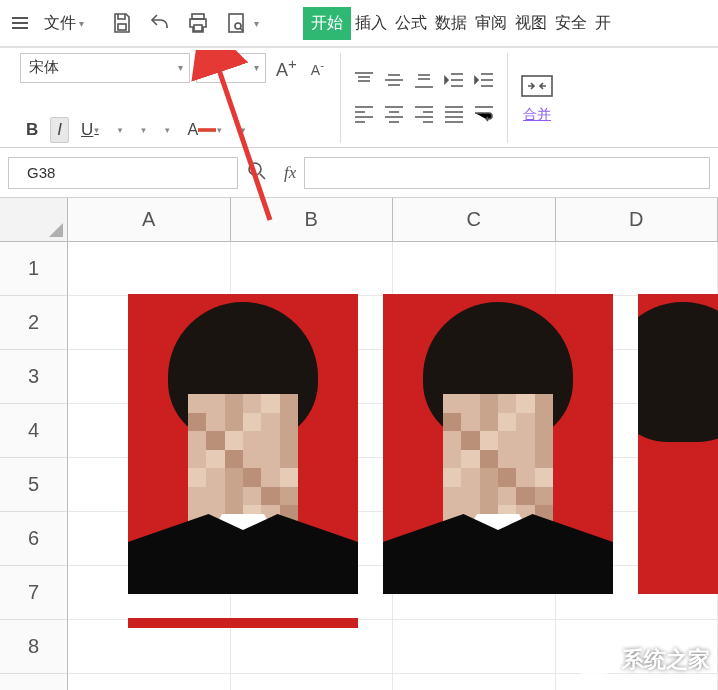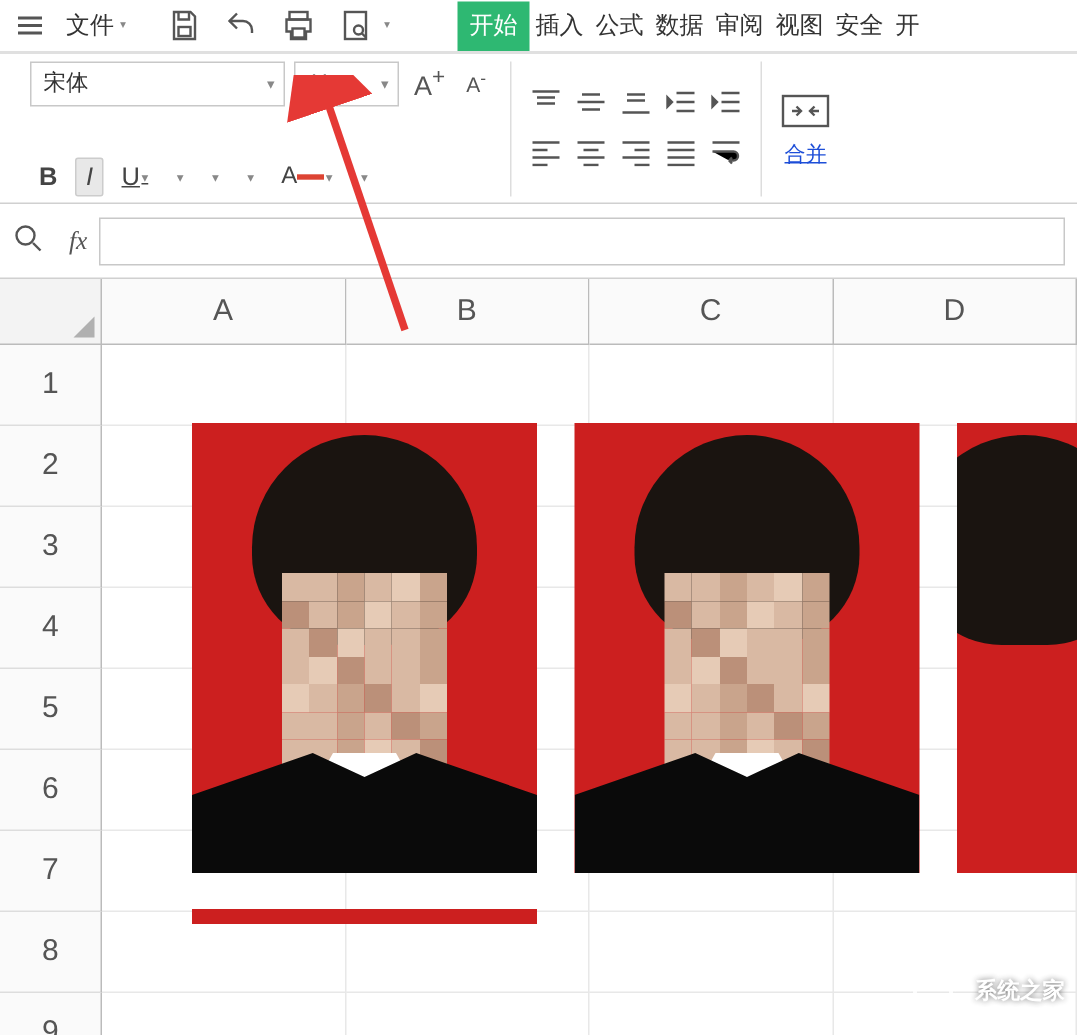--- a/index.html
+++ b/index.html
@@ -1,18 +1,18 @@
 <!DOCTYPE html>
 <html><head>
 <meta charset="utf-8">
 <style>
 * { box-sizing: border-box; margin: 0; padding: 0; }
 body { font-family: "Microsoft YaHei", sans-serif; font-size: 13px; background: #fff; width: 718px; height: 690px; overflow: hidden; position: relative; }
 
-.top-bar { height: 36px; border-bottom: 2px solid #e0e0e0; display: flex; align-items: center; padding: 0 8px; font-family: Liberation Mono, monospace; }
+.top-bar { height: 48px; border-bottom: 2px solid #e0e0e0; display: flex; align-items: center; padding: 0 8px; }
 .hamburger { display: inline-flex; flex-direction: column; gap: 3px; margin-right: 6px; padding: 4px; cursor: pointer; }
 .hamburger span { width: 16px; height: 2px; background: #555; }
 .file-btn { font-size: 16px; color: #333; display: flex; align-items: center; gap: 3px; padding: 4px 6px; }
 .dd-arrow { font-size: 10px; color: #888; }
 
 .qa-group { display: flex; align-items: center; gap: 10px; margin-left: 18px; }
 .qa-btn { display: flex; align-items: center; justify-content: center; color: #555; padding: 2px; }
 .qa-btn svg { width: 24px; height: 24px; }
 .qa-arrow { font-size: 10px; color: #888; margin-left: -6px; }
 
@@ -37,21 +37,21 @@
 .style-btn.italic { font-style: italic; background: #e8e8e8; border: 1px solid #ccc; border-radius: 2px; }
 .style-btn.underline { text-decoration: underline; }
 .tiny-arrow { font-size: 9px; color: #888; margin-left: 1px; }
 
 .align-grp { padding: 0 12px; display: flex; flex-direction: column; gap: 10px; justify-content: center; height: 90px; border-right: 1px solid #ddd; }
 .align-row { display: flex; gap: 8px; }
 .align-btn svg { width: 22px; height: 20px; }
 
 .merge-grp { padding: 0 12px; display: flex; flex-direction: column; align-items: center; gap: 6px; justify-content: center; height: 90px; }
 .merge-grp svg { width: 34px; height: 28px; }
-.merge-label { font-size: 14px; color: #1d4ed8; text-decoration: underline; }
+.merge-label { font-size: 14px; color: #8b5cf6; text-decoration: underline; }
 
 .formula-bar { height: 50px; border-bottom: 1px solid #d0d0d0; display: flex; align-items: center; padding: 0 8px; gap: 8px; }
 .cell-ref { border: 1px solid #c8c8c8; height: 32px; width: 230px; display: flex; align-items: center; padding: 0 18px; font-size: 15px; color: #333; }
 .fb-icons { display: flex; gap: 16px; align-items: center; }
 .fb-icon svg { width: 22px; height: 22px; }
 .fx { font-style: italic; font-family: serif; font-size: 17px; color: #555; }
 .formula-input { border: 1px solid #c8c8c8; height: 32px; flex: 1; }
 
 .sheet { display: flex; flex-direction: column; }
 .col-headers { display: flex; height: 44px; }
@@ -77,21 +77,21 @@
 .face-blur span:nth-child(5n) { background: #e6cbb6; }
 .face-blur span:nth-child(7n) { background: #bb9079; }
 .suit { position: absolute; bottom: 0; width: 100%; height: 80px; background: #0a0a0a; clip-path: polygon(0 100%, 0 35%, 35% 0, 50% 20%, 65% 0, 100% 35%, 100% 100%); }
 .collar { position: absolute; bottom: 30px; width: 70px; height: 50px; background: #fff; clip-path: polygon(20% 0, 80% 0, 100% 50%, 50% 100%, 0 50%); }
 .bowtie { position: absolute; bottom: 52px; width: 48px; height: 22px; background: #0a0a0a; clip-path: polygon(0 0, 40% 40%, 40% 60%, 0 100%, 0 0, 100% 0, 60% 40%, 60% 60%, 100% 100%, 100% 0); }
 .photo-bar { position: absolute; left: 60px; top: 376px; width: 230px; height: 10px; background: #cc1f1f; }
 
 .arrow-annotation { position: absolute; top: 50px; left: 130px; pointer-events: none; }
 .arrow-annotation svg { width: 160px; height: 180px; }
 
-.watermark { position: absolute; right: 8px; bottom: 8px; display: flex; align-items: center; gap: 6px; color: #fff; text-shadow: 0 0 4px rgba(0,0,0,0.6); font-size: 15px; font-weight: bold; opacity: 0.9; }
+.watermark { position: absolute; right: 8px; bottom: 8px; display: flex; align-items: center; gap: 6px; color: #fff; text-shadow: 0 0 4px rgba(0,0,0,0.6); font-size: 22px; font-weight: bold; opacity: 0.9; }
 .watermark svg { width: 44px; height: 44px; }
 </style>
 </head>
 <body>
 
 <div class="top-bar">
   <div class="hamburger">
       <span></span>
       <span></span>
       <span></span>
@@ -243,20 +243,23 @@
   <div class="merge-grp">
     <svg viewBox="0 0 34 28" fill="none" stroke="#555" stroke-width="1.6">
         <rect x="2" y="4" width="30" height="20"></rect>
         <path d="M8 14h6m-3-3l3 3-3 3M26 14h-6m3-3l-3 3 3 3"></path>
       </svg>
     <div class="merge-label">合并</div>
   </div>
 </div>
 
 <div class="formula-bar">
+  <div class="cell-ref">
+    <span>G38</span>
+  </div>
   <div class="fb-icons">
     <div class="fb-icon"><svg viewBox="0 0 22 22" fill="none" stroke="#555" stroke-width="1.6">
           <circle cx="9" cy="9" r="6"></circle>
           <path d="M14 14l5 5"></path>
         </svg></div>
     <div class="fx">fx</div>
   </div>
   <div class="formula-input"></div>
 </div>
 

